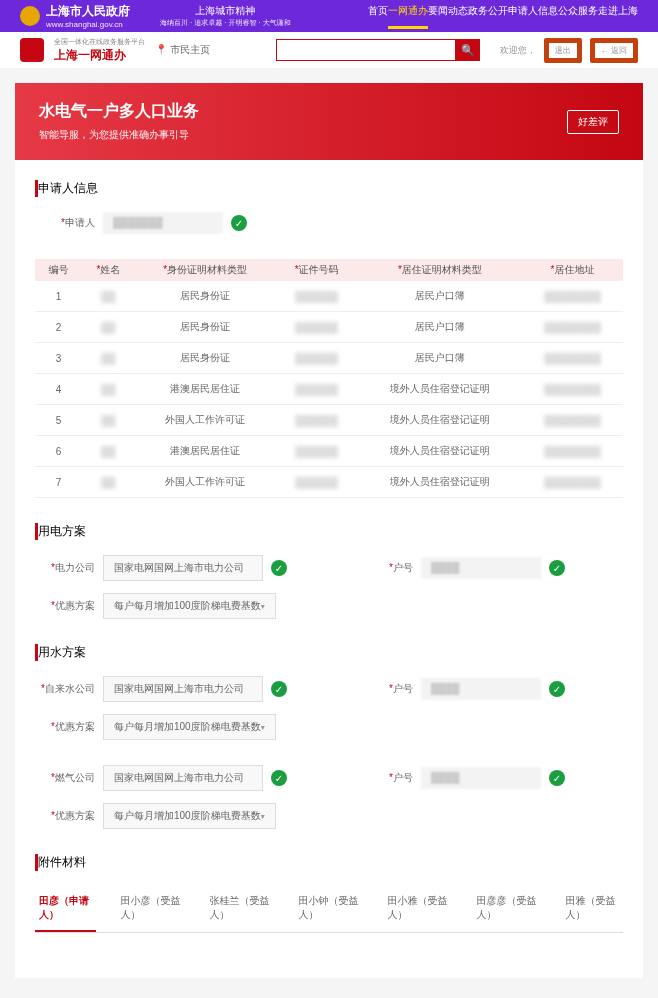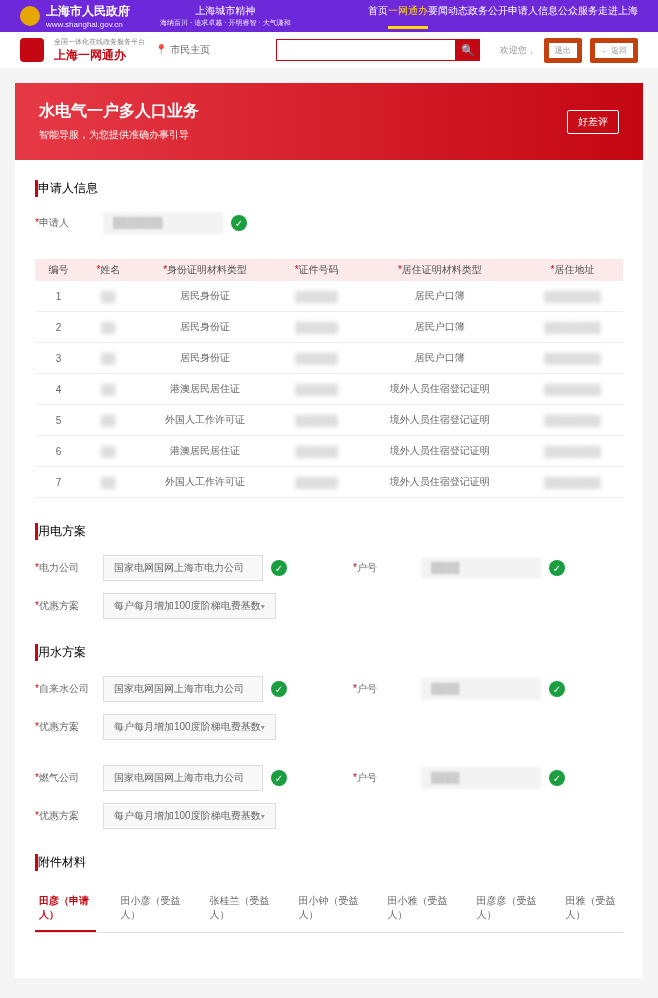--- a/index.html
+++ b/index.html
@@ -27,21 +27,21 @@
 .sub-header .user-info{font-size:9px;color:#999;margin-left:10px;display:flex;gap:8px;align-items:center}
 .sub-header .user-info .btn{border:5px solid #c2410c;padding:2px 6px;border-radius:2px;font-size:8px}
 .main{padding:20px;background:#fff;margin:15px}
 .title-bar{background:linear-gradient(90deg,#e63946,#c40712);color:#fff;padding:18px 24px;margin:-20px -20px 20px;display:flex;justify-content:space-between;align-items:center}
 .title-bar h1{font-size:16px;margin-bottom:6px}
 .title-bar .sub{font-size:10px;opacity:.95}
 .title-bar .rate-btn{border:1px solid #fff;padding:4px 10px;font-size:10px;border-radius:2px}
 .section{margin-bottom:25px}
 .section-title{border-left:3px solid #c40712;font-size:12px;font-weight:normal;margin-bottom:15px}
 .form-row{display:flex;align-items:center;gap:8px;font-size:10px;margin-bottom:12px}
-.form-row .label{width:60px;color:#666}
+.form-row .label{width:60px;text-align:right;color:#666}
 .form-row .label .req{color:#c40712}
 .form-row .val{background:#f3f3f3;padding:5px 10px;min-width:120px;height:22px;color:#ccc;filter:blur(1px)}
 .check-icon{width:16px;height:16px;background:#1a9e3f;border-radius:50%;display:inline-flex;align-items:center;justify-content:center;color:#fff;font-size:10px}
 table{width:100%;border-collapse:collapse;font-size:10px}
 table th{background:#fce9e9;padding:4px 6px;color:#555;font-weight:normal;text-align:center}
 table th .req{color:#c40712}
 table td{padding:8px 6px;border-bottom:1px solid #eee;text-align:center;color:#666}
 table td.blur{color:#ddd;filter:blur(2px)}
 .select{border:1px solid #ddd;padding:5px 10px;font-size:10px;min-width:160px;background:#f8f8f8;color:#666;display:inline-flex;justify-content:space-between;align-items:center}
 .select .chev{font-size:8px;color:#999}

